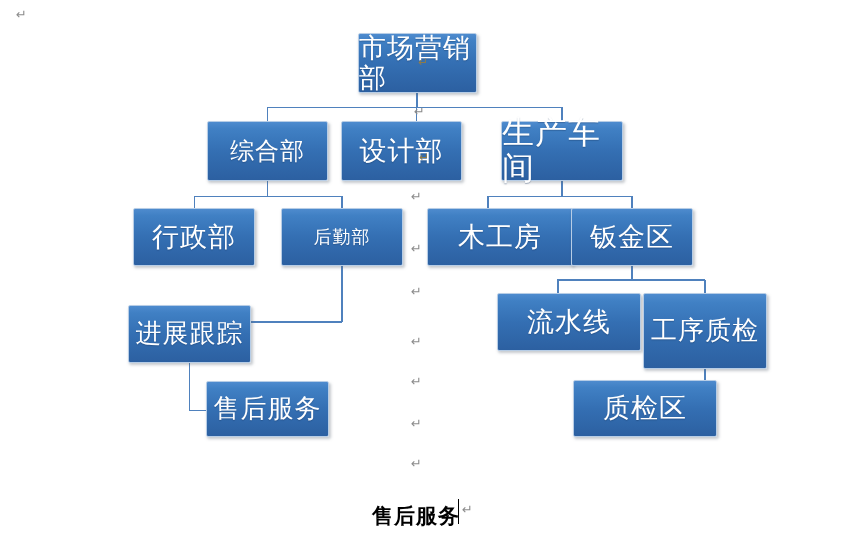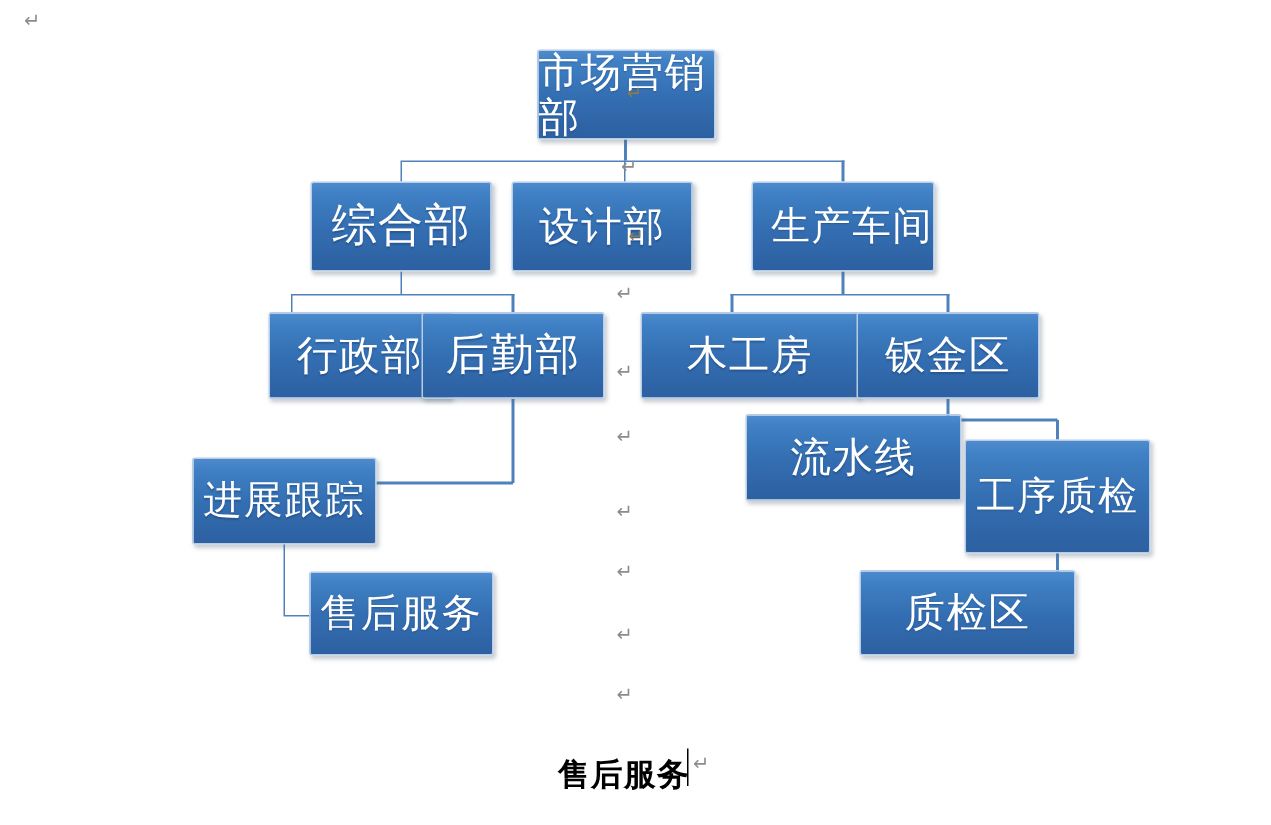--- a/index.html
+++ b/index.html
@@ -64,29 +64,29 @@
       <div class="connector" style="left: 251px; top: 321px; width: 91px; height: 1.5px; background: rgb(79, 129, 189);"></div>
       <div class="connector" style="left: 188.8px; top: 351px; width: 1.5px; height: 60px; background: rgb(79, 129, 189);"></div>
       <div class="connector" style="left: 189.5px; top: 409.5px; width: 17px; height: 1.5px; background: rgb(79, 129, 189);"></div>
       <div class="connector" style="left: 631.2px; top: 266px; width: 1.5px; height: 14px; background: rgb(79, 129, 189);"></div>
       <div class="connector" style="left: 557.2px; top: 279px; width: 148px; height: 1.5px; background: rgb(79, 129, 189);"></div>
       <div class="connector" style="left: 557.2px; top: 280px; width: 1.5px; height: 13px; background: rgb(79, 129, 189);"></div>
       <div class="connector" style="left: 704.2px; top: 280px; width: 1.5px; height: 13px; background: rgb(79, 129, 189);"></div>
       <div class="connector" style="left: 704.2px; top: 351px; width: 1.5px; height: 59px; background: rgb(79, 129, 189);"></div>
       <div class="connector" style="left: 697px; top: 409.5px; width: 8.5px; height: 1.5px; background: rgb(79, 129, 189);"></div>
       <div class="node" style="left: 358px; top: 33px; width: 119px; height: 60px; font-size: 27px;">市场营销部</div>
-      <div class="node" style="left: 207px; top: 121px; width: 121px; height: 60px; font-size: 30px;">综合部</div>
+      <div class="node" style="left: 207px; top: 121px; width: 121px; height: 60px; font-size: 24px;">综合部</div>
       <div class="node" style="left: 341px; top: 121px; width: 121px; height: 60px; font-size: 27px;">设计部</div>
-      <div class="node" style="left: 501px; top: 121px; width: 122px; height: 60px; font-size: 26px; padding-left: 12px;">生产车间</div>
-      <div class="node" style="left: 133px; top: 208px; width: 122px; height: 58px; font-size: 27px; margin-left: 46px;">行政部</div>
-      <div class="node" style="left: 281px; top: 208px; width: 122px; height: 58px; font-size: 29px;">后勤部</div>
+      <div class="node" style="left: 501px; top: 121px; width: 122px; height: 60px; font-size: 32px;">生产车间</div>
+      <div class="node" style="left: 133px; top: 208px; width: 122px; height: 58px; font-size: 27px;">行政部</div>
+      <div class="node" style="left: 281px; top: 208px; width: 122px; height: 58px; font-size: 18px;">后勤部</div>
       <div class="node" style="left: 427px; top: 208px; width: 146px; height: 58px; font-size: 27px;">木工房</div>
       <div class="node" style="left: 571px; top: 208px; width: 122px; height: 58px; font-size: 27px;">钣金区</div>
       <div class="node" style="left: 128px; top: 293px; width: 123px; height: 58px; font-size: 26px; margin-top: 12px;">进展跟踪</div>
-      <div class="node" style="left: 497px; top: 276px; width: 144px; height: 58px; font-size: 27px;">流水线</div>
+      <div class="node" style="left: 497px; top: 293px; width: 144px; height: 58px; font-size: 27px;">流水线</div>
       <div class="node" style="left: 643px; top: 293px; width: 124px; height: 76px; font-size: 26px;">工序质检</div>
       <div class="node" style="left: 206px; top: 381px; width: 123px; height: 56px; font-size: 26px;">售后服务</div>
       <div class="node" style="left: 573px; top: 380px; width: 144px; height: 57px; font-size: 27px;">质检区</div>
       <span class="pmark" style="left: 16px; top: 8px; color: rgb(140, 140, 140);">↵</span>
       <span class="pmark" style="left: 414px; top: 105px; color: rgb(140, 140, 140);">↵</span>
       <span class="pmark" style="left: 411px; top: 190px; color: rgb(140, 140, 140);">↵</span>
       <span class="pmark" style="left: 411px; top: 242px; color: rgb(140, 140, 140);">↵</span>
       <span class="pmark" style="left: 411px; top: 285px; color: rgb(140, 140, 140);">↵</span>
       <span class="pmark" style="left: 411px; top: 335px; color: rgb(140, 140, 140);">↵</span>
       <span class="pmark" style="left: 411px; top: 375px; color: rgb(140, 140, 140);">↵</span>

